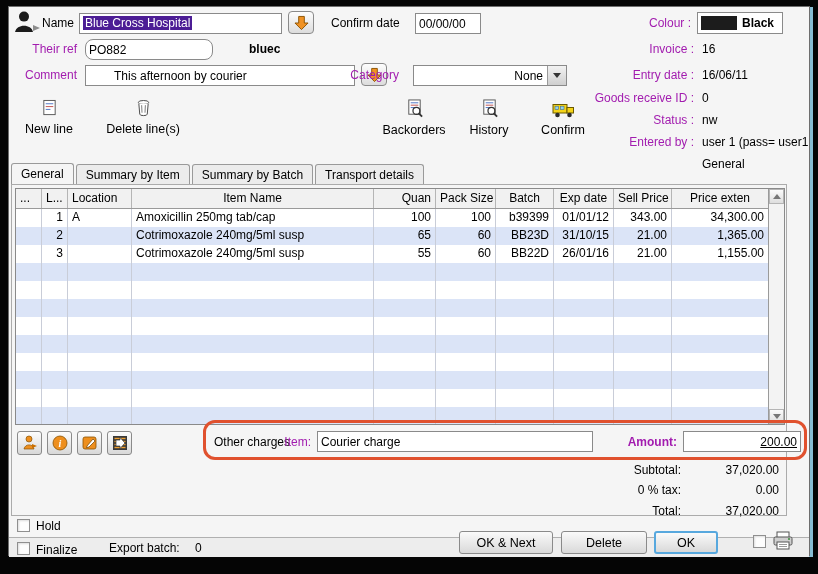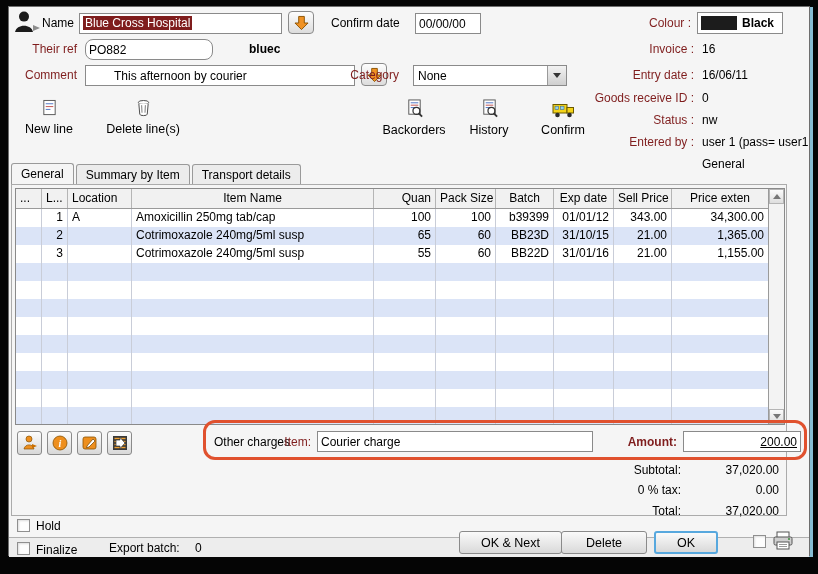--- a/index.html
+++ b/index.html
@@ -2,35 +2,35 @@
 <html><head>
 <meta charset="utf-8">
 <style>
   * { box-sizing: border-box; margin: 0; padding: 0; }
   html,body { width:818px; height:574px; }
   body { background:#050505; font-family:"Liberation Sans", sans-serif; position:relative; overflow:hidden; }
   .win { position:absolute; left:8px; top:6px; width:802px; height:550px; background:#f5f5f5;
          border:1px solid #6e6e6e; box-shadow: 3px 1px 0 rgba(150,210,235,.9); }
   .abs { position:absolute; }
   .lbl { font-size:12px; color:#000; white-space:nowrap; }
-  .rlbl { font-size:12px; color:#7f1d1d; text-align:right; white-space:nowrap; }
+  .rlbl { font-size:12px; color:#a21caf; text-align:right; white-space:nowrap; }
   .val { font-size:12px; color:#000; white-space:nowrap; }
   .field, input.tb { height:21px; background:#fff; border:1px solid #8a8a8a; font:12px "Liberation Sans",sans-serif;
           padding:2px 3px; color:#000; }
   input.tb { width:100%; }
   input.tb.num { text-align:right;text-decoration:underline; }
   .sel { color:#fff; padding:0 2px; font-size:12px; }
   .orange-btn { width:26px; height:23px; border:1px solid #8a8a8a; border-radius:4px;
                 background:linear-gradient(#fdfdfd,#dcdcdc); display:flex; align-items:center; justify-content:center; cursor:pointer; }
   .mini-btn { width:25px; height:24px; border:1px solid #8a8a8a; border-radius:3px;
               background:linear-gradient(#fdfdfd,#d8d8d8); display:flex; align-items:center; justify-content:center; }
   .swatch { width:86px; height:22px; background:#fff; border:1px solid #8a8a8a; display:flex; align-items:center; padding:3px; }
   .swatch-chip { width:36px; height:14px; display:inline-block; }
   .swatch-name { font-size:12px; font-weight:bold; flex:1; text-align:center; }
-  .dropdown { width:154px; height:21px; background:#fff; border:1px solid #8a8a8a; display:flex; align-items:center; }
+  .dropdown { width:154px; height:21px; background:#fff; border:1px solid #8a8a8a; display:flex; align-items:center;text-align:right; }
   .dropdown .dval { flex:1; font-size:12px; padding:0 4px; }
   .dropdown .darr { width:19px; height:100%; background:linear-gradient(#f2f2f2,#cfcfcf); border-left:1px solid #9a9a9a;
                     display:flex; align-items:center; justify-content:center; }
   .tri-dn { width:0; height:0; border-left:4px solid transparent; border-right:4px solid transparent; border-top:5px solid #333; }
   .tool { position:absolute; text-align:center; }
   .tool .tlabel { font-size:12.5px; display:block; margin-top:1px; }
   .tabs { position:absolute; left:2px; top:156px; display:flex; gap:2px; align-items:flex-end; }
   .tab { font-size:12px; padding:3px 9px 2px; border:1px solid #9a9a9a; border-bottom:none;
          border-radius:3px 3px 0 0; background:#ececec; cursor:pointer; }
   .tab.active { background:#f5f5f5; position:relative; z-index:3; padding-bottom:3px; }
@@ -73,21 +73,21 @@
 
   <span class="abs" style="left:5px;top:4px">
     <svg width="27" height="21" viewBox="0 0 27 21">
         <circle cx="10" cy="5.6" r="5" fill="#1b1b1b"></circle>
         <path d="M1 21 C2.5 12.5 17.5 12.5 19 21 Z" fill="#1b1b1b"></path>
         <path d="M19 14 l7 3 -7 3 z" fill="#8d8d8d"></path>
       </svg>
   </span>
   <span class="lbl abs" style="left:33px;top:9px">Name</span>
   <div class="field abs" style="left:70px;top:6px;width:203px">
-    <span class="sel" style="background-color: #7f1d1d;">Blue Cross Hospital</span>
+    <span class="sel" style="background-color: #4c1d95;">Blue Cross Hospital</span>
   </div>
   <button class="orange-btn abs" style="left:279px;top:4px">
     <svg width="15" height="16" viewBox="0 0 16 16">
         <path d="M5 1 h6 v7 h4 l-7 7 -7 -7 h4 z" fill="#f09224" stroke="#8a5200" stroke-width="1"></path>
       </svg>
   </button>
   <span class="lbl abs" style="left:322px;top:9px">Confirm date</span>
   <input class="tb abs" style="left: 406px; top: 6px; width: 66px;" value="00/00/00">
 
   <div class="rlbl abs" style="left:560px;top:9px;width:122px">Colour :</div>
@@ -175,20 +175,21 @@
         <rect x="8.4" y="3.2" width="3.6" height="3.4" fill="#8fd2ef" stroke="#4a6a80" stroke-width=".6"></rect>
         <circle cx="5.5" cy="12" r="2.3" fill="#2b2b2b"></circle>
         <circle cx="17.5" cy="12" r="2.3" fill="#2b2b2b"></circle>
       </svg>
     <span class="tlabel">Confirm</span>
   </div>
 
   <div class="tabs">
     <div class="tab active">General</div>
     <div class="tab">Summary by Item</div>
+    <div class="tab">Summary by Batch</div>
     <div class="tab">Transport details</div>
   </div>
   <div class="panel"></div>
 
   <div class="table">
     <div class="cols">
       <div class="thead">
         <span class="hc l">...</span>
         <span class="hc l">L...</span>
         <span class="hc l">Location</span>
@@ -225,21 +226,21 @@
         <span class="c r" style="border-right:none">1,365.00</span>
       </div>
       <div class="trow">
         <span class="c"></span>
         <span class="c r">3</span>
         <span class="c"></span>
         <span class="c">Cotrimoxazole 240mg/5ml susp</span>
         <span class="c r">55</span>
         <span class="c r">60</span>
         <span class="c r">BB22D</span>
-        <span class="c r">31/01/16</span>
+        <span class="c r">26/01/16</span>
         <span class="c r">21.00</span>
         <span class="c r" style="border-right:none">1,155.00</span>
       </div>
       <div class="fill">
         <span class="vsep" style="left:25px"></span>
           <span class="vsep" style="left:51px"></span>
         <span class="vsep" style="left:115px"></span>
           <span class="vsep" style="left:357px"></span>
         <span class="vsep" style="left:419px"></span>
           <span class="vsep" style="left:479px"></span>
@@ -313,21 +314,21 @@
   <span class="chk abs" style="left:8px;top:512px"></span>
   <span class="lbl abs" style="left:27px;top:512px">Hold</span>
 
   <div class="bstrip"></div>
 
   <span class="chk abs" style="left:8px;top:535px"></span>
   <span class="lbl abs" style="left:27px;top:536px">Finalize</span>
   <span class="lbl abs" style="left:100px;top:534px">Export batch:</span>
   <span class="lbl abs" style="left:186px;top:534px">0</span>
 
-  <button class="pbtn" style="left:450px;width:103px">OK &amp; Next</button>
+  <button class="pbtn" style="left:450px;width:94px">OK &amp; Next</button>
   <button class="pbtn" style="left:552px;width:86px">Delete</button>
   <button class="pbtn default" style="left:645px;width:64px">OK</button>
   <span class="chk abs" style="left:744px;top:528px;z-index:4"></span>
   <span class="abs" style="left:763px;top:524px;z-index:4">
     <svg width="23" height="20" viewBox="0 0 23 20">
         <rect x="5" y="1" width="12" height="6" fill="#fff" stroke="#555"></rect>
         <rect x="2" y="6" width="18" height="8" rx="1.5" fill="#cfcfcf" stroke="#555"></rect>
         <circle cx="17" cy="8" r="1" fill="#3c8a3c"></circle>
         <rect x="5" y="11" width="12" height="7" fill="#fff" stroke="#555"></rect>
         <line x1="7" y1="13.5" x2="15" y2="13.5" stroke="#999"></line>

